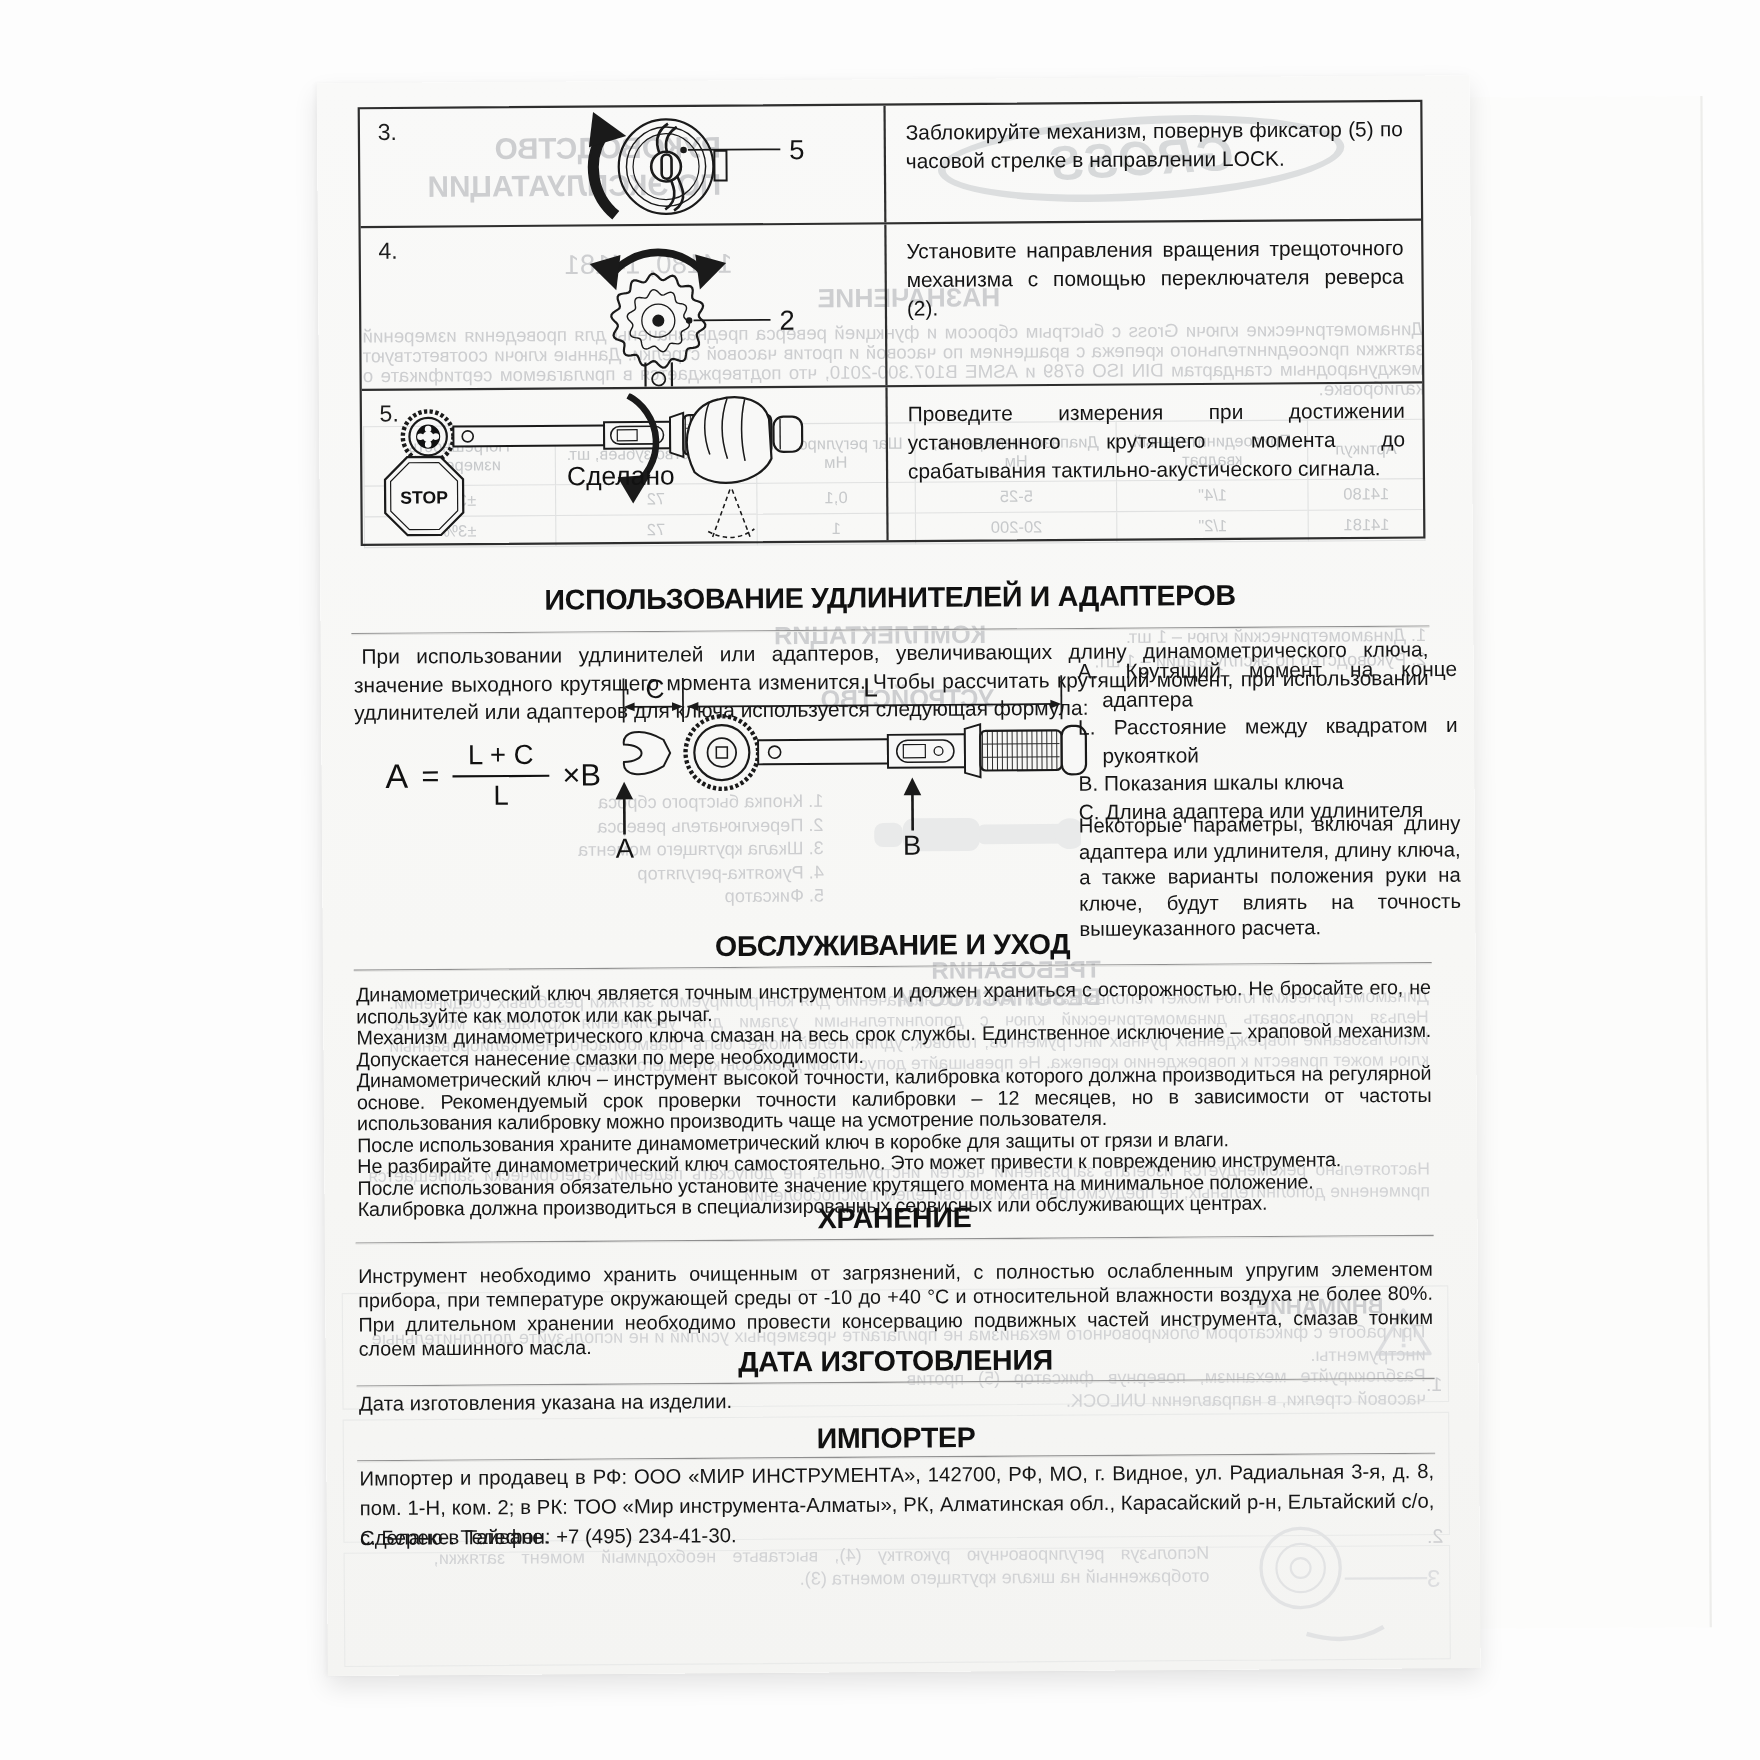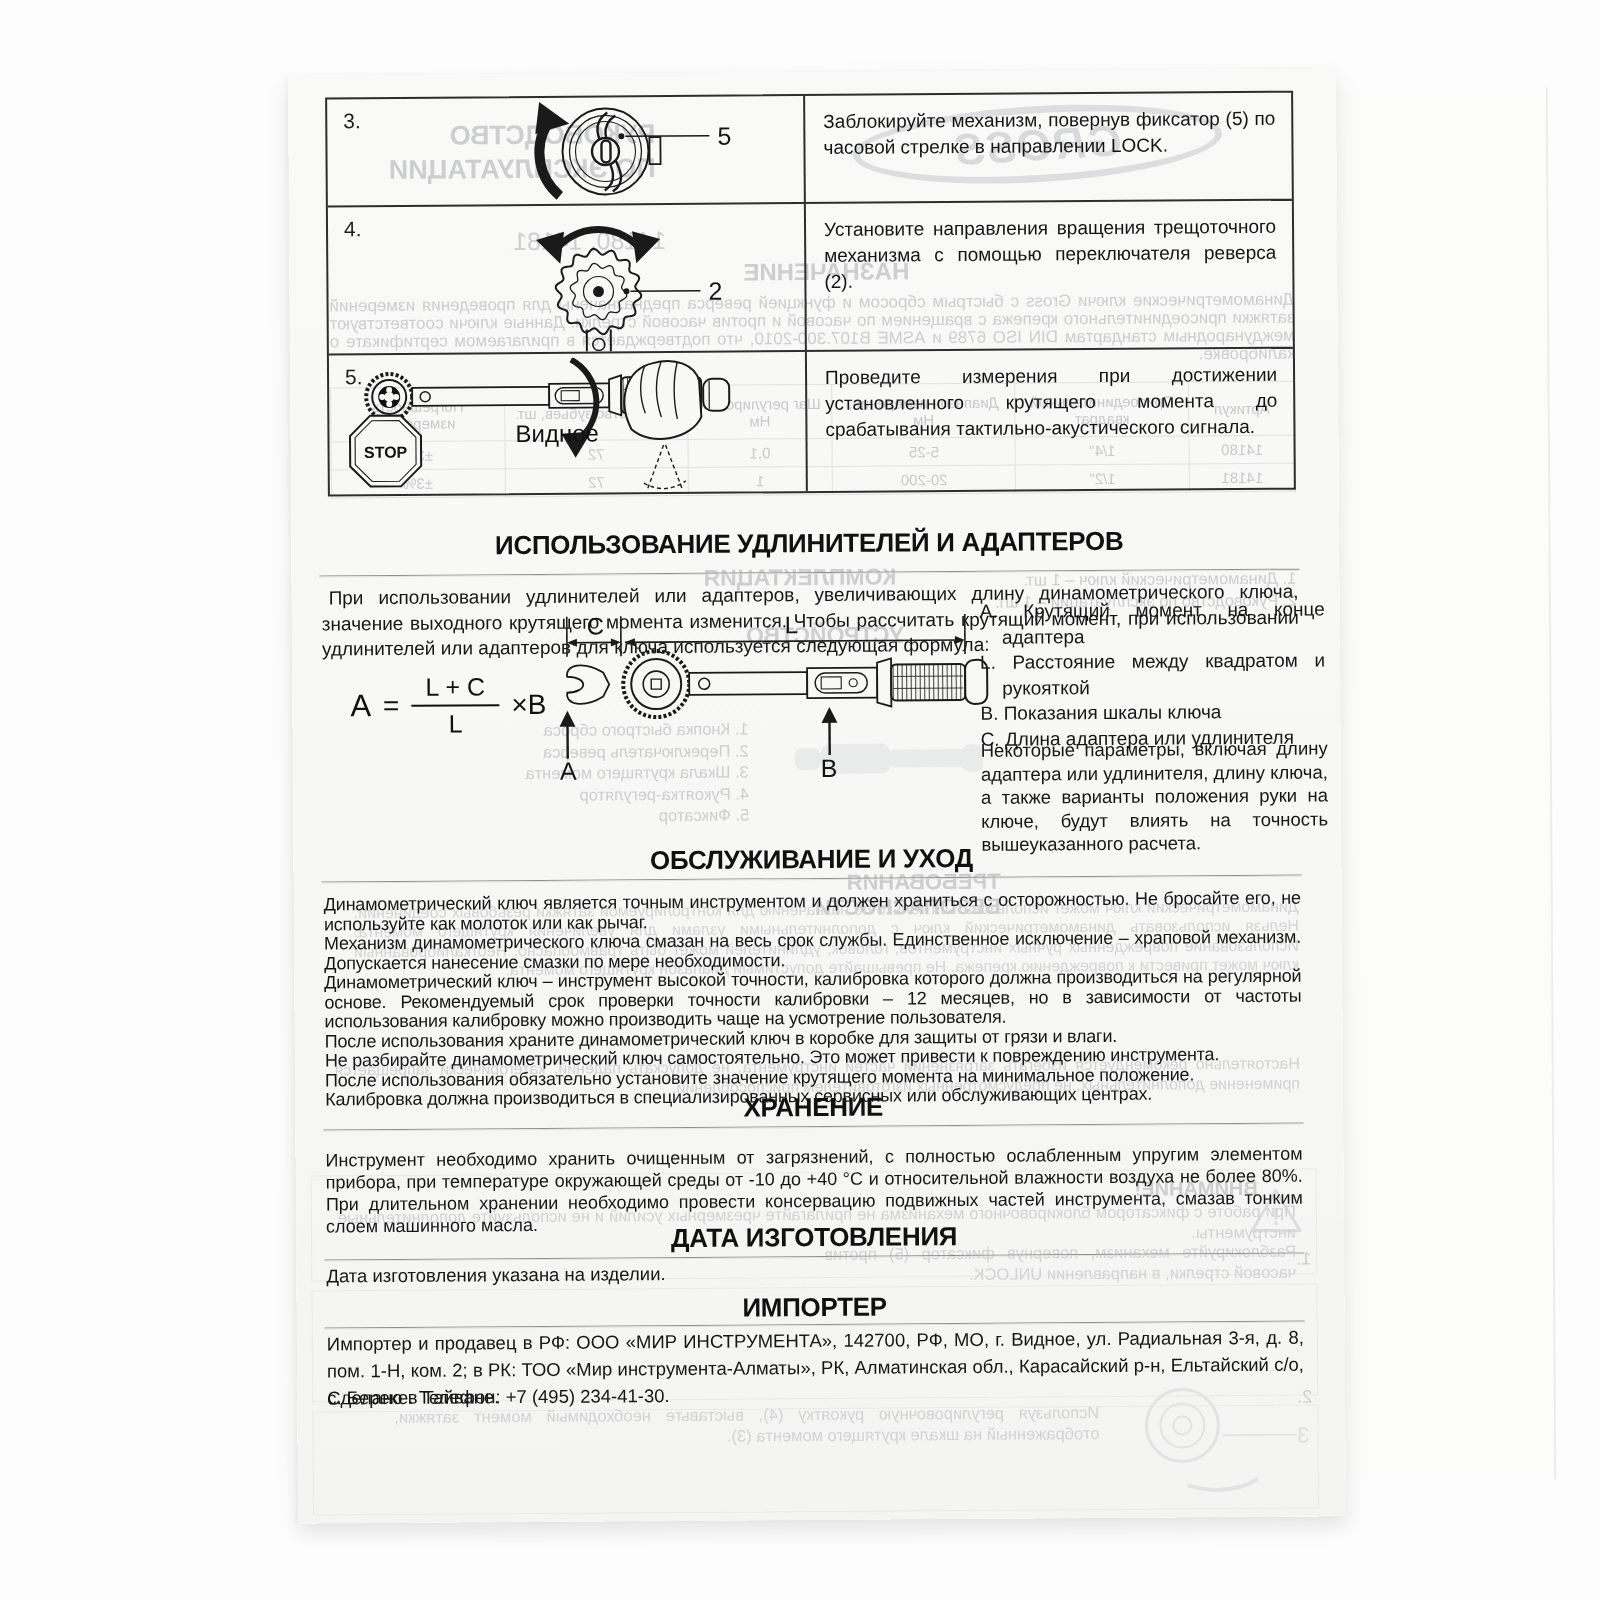--- a/index.html
+++ b/index.html
@@ -284,21 +284,21 @@
               <path d="M324,88 L 308,131"></path>
               <path d="M326,88 L 342,131"></path>
               <path d="M304,126 Q 326,138 346,124"></path>
             </g>
           </svg>
           <svg class="ill" style="left:18px;top:58px;" width="76" height="76" viewBox="0 0 90 90">
             <polygon points="27,3 63,3 87,27 87,63 63,87 27,87 3,63 3,27" fill="#f8f8f7" stroke="#1a1a1a" stroke-width="2.4"></polygon>
             <polygon points="29,9 61,9 81,29 81,61 61,81 29,81 9,61 9,29" fill="none" stroke="#1a1a1a" stroke-width="1.3"></polygon>
             <text x="45" y="53" font-size="19" font-weight="bold" text-anchor="middle" fill="#111">STOP</text>
           </svg>
-          <div class="callout-click" style="left:186px;top:66px;">Видное</div>
+          <div class="callout-click" style="left:186px;top:66px;">Сделано</div>
         </div>
         <div class="step-text">Проведите измерения при достижении установленного крутящего момента до срабатывания тактильно-акустического сигнала.</div>
       </div>
     </div>
 
     <div class="h" style="top:456px;">ИСПОЛЬЗОВАНИЕ УДЛИНИТЕЛЕЙ И АДАПТЕРОВ</div>
     <div class="rule" style="top:500px;"></div>
     <div class="para p1">При использовании удлинителей или адаптеров, увеличивающих длину динамометрического ключа, значение выходного крутящего момента изменится. Чтобы рассчитать крутящий момент, при использовании удлинителей или адаптеров для ключа используется следующая формула:</div>
 
     <div class="formula">

